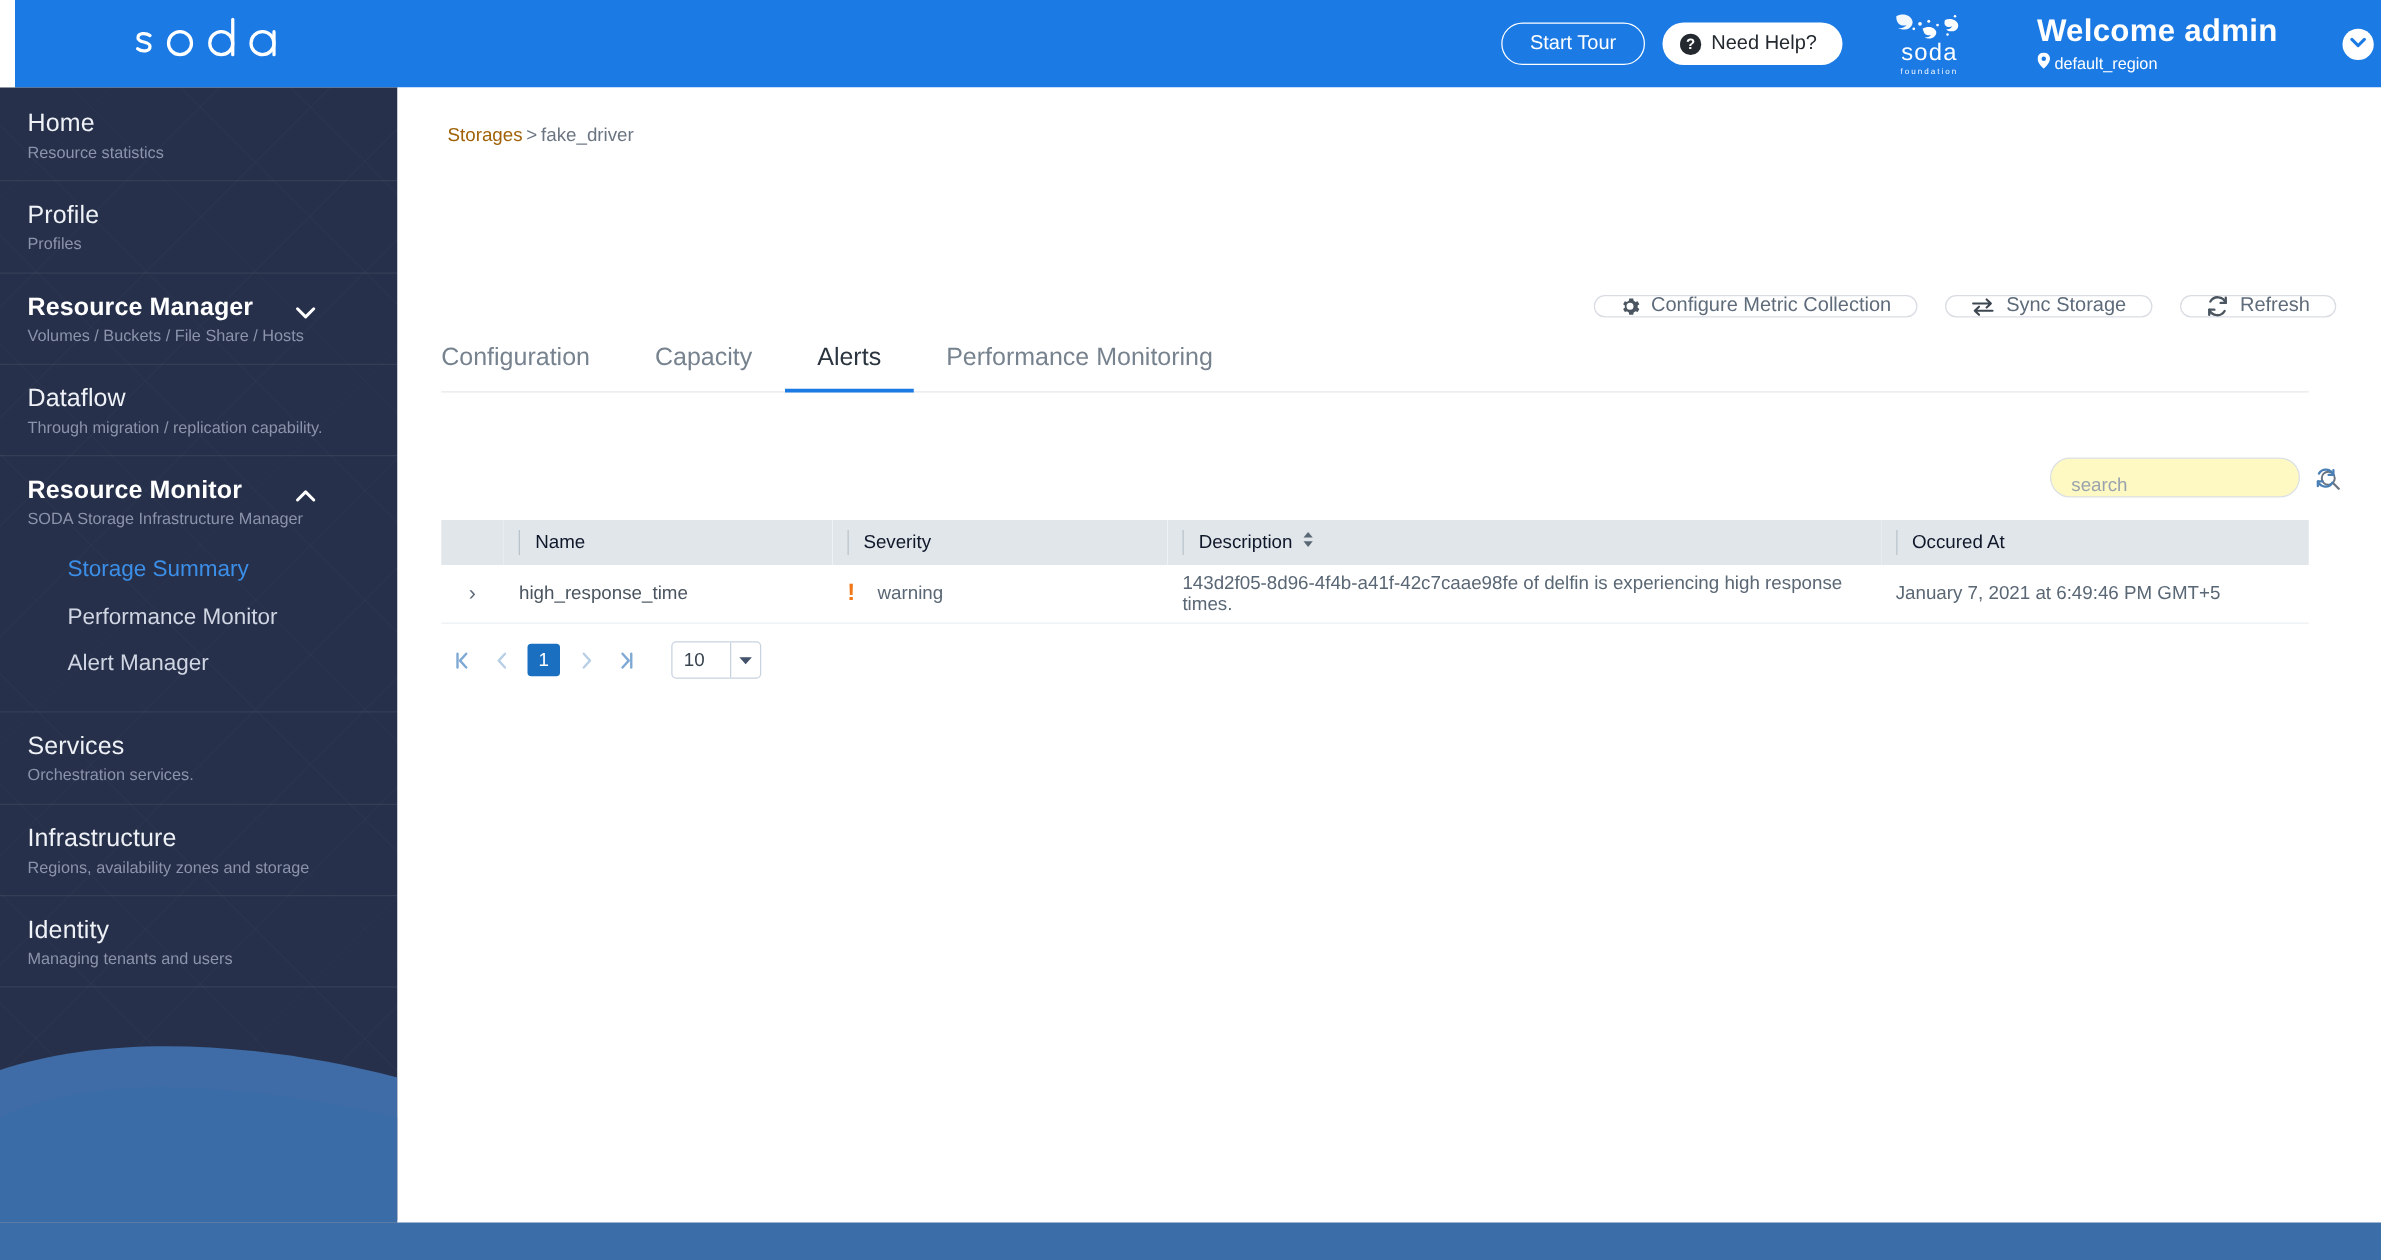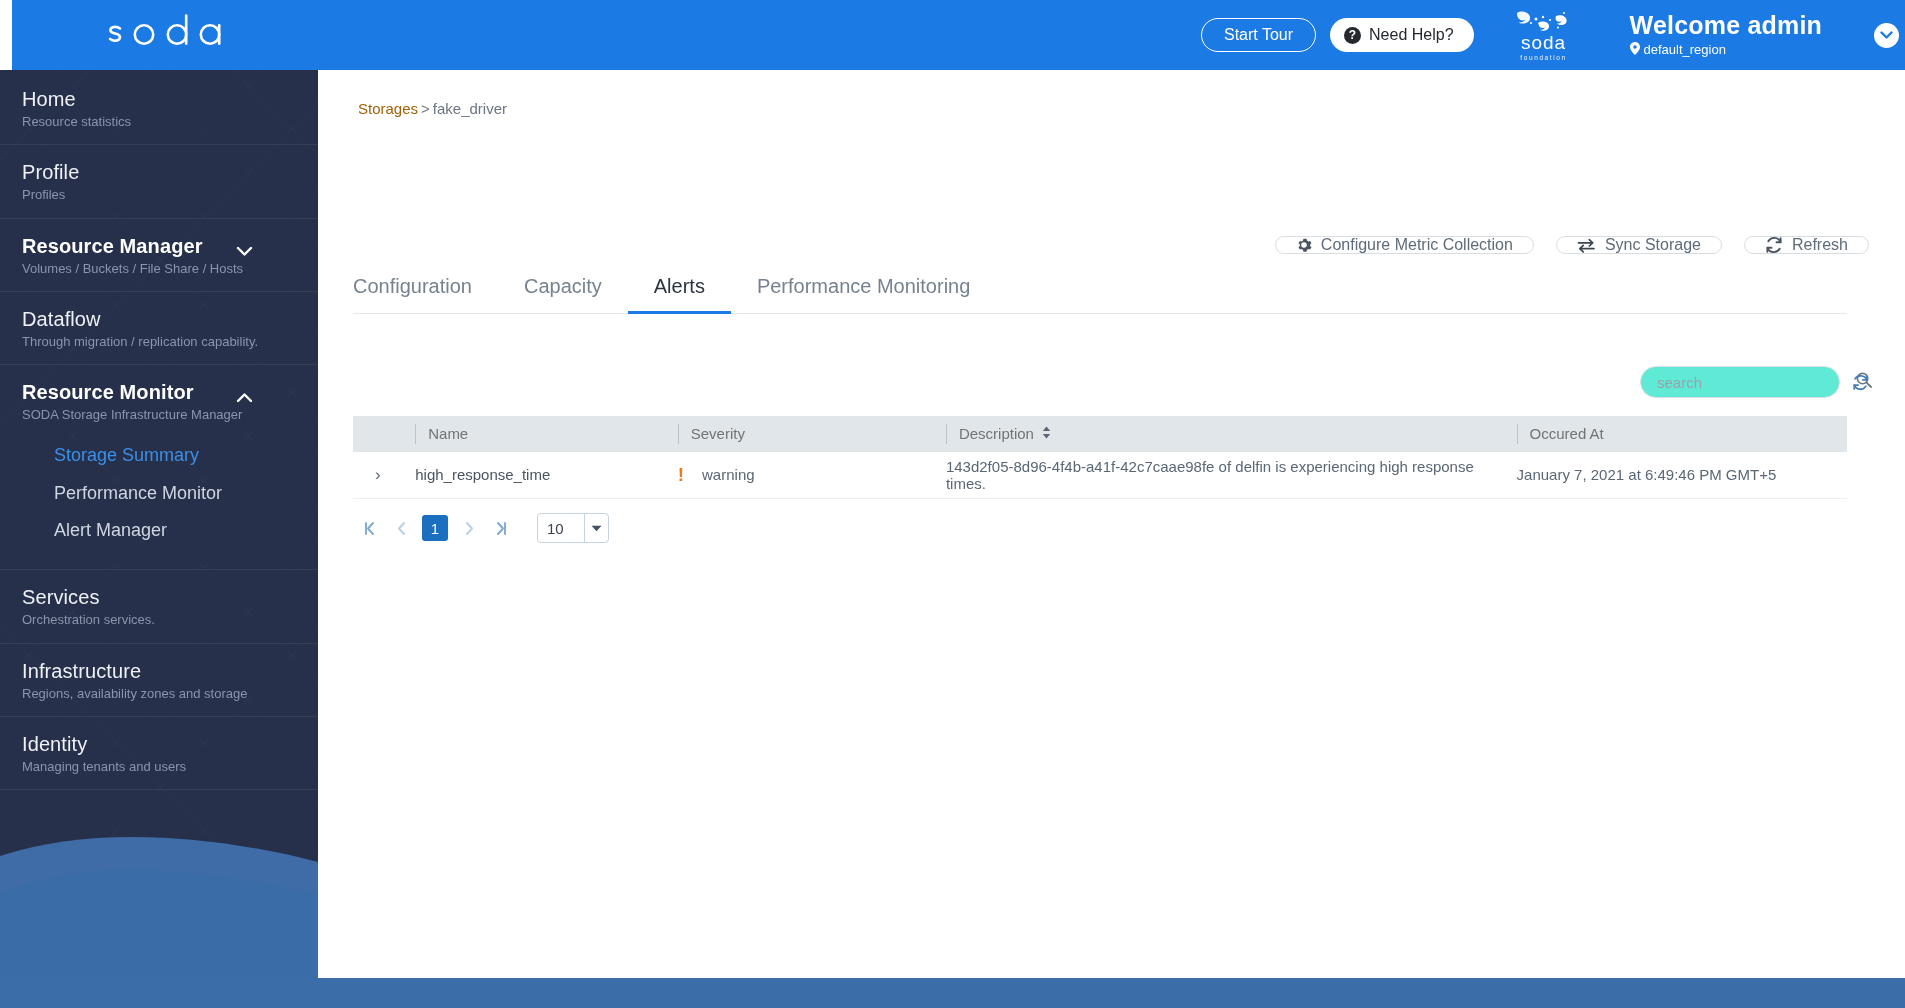--- a/index.html
+++ b/index.html
@@ -48,21 +48,21 @@
 
   .soda-foundation {
     display: flex; flex-direction: column; align-items: center;
     color: #ffffff; margin-right: 44px; width: 84px;
   }
   .sf-word { font-size: 19px; letter-spacing: 1px; line-height: 1; margin-top: 1px; font-weight: 300;}
   .sf-sub { font-size: 6.5px; letter-spacing: 1.6px; opacity: .95; margin-top: 2px;}
 
   .welcome-block { color: #fff; text-align: left; margin-right: 52px; }
   .welcome-name { font-size: 25px; font-weight: 600; line-height: 1.05; letter-spacing: .2px;}
-  .welcome-region { font-size: 13px; margin-top: 4px; display: flex; align-items: flex-start; gap: 4px;}
+  .welcome-region { font-size: 13px; margin-top: 4px; display: flex; align-items: center; gap: 4px;}
   .pin-icon { display:inline-block; }
 
   .chev-circle {
     width: 25px; height: 25px; border-radius: 50%; background: #fff;
     display: flex; align-items: center; justify-content: center;
     margin-right: 18px; cursor: pointer; flex: 0 0 auto;
   }
 
   
   .sidebar {
@@ -140,34 +140,34 @@
     content: ""; position: absolute; left: 0; right: 0; bottom: -1px;
     height: 3px; background: #1b7ae4;
   }
 
   .search-row {
     position: absolute; top: 296px; right: 36px;
     display: flex; align-items: center; gap: 12px;
   }
   .search-box {
     width: 200px; height: 32px; border: 1px solid #dbe0e6; border-radius: 16px;
-    display: flex; align-items: center; padding: 0 12px 0 16px; background: #5eead4;
+    display: flex; align-items: flex-end; padding: 0 12px 0 16px; background: #fef9c3;
   }
   .search-box input {
     border: none; outline: none; flex: 1 1 auto; font-size: 15px;
     color: #4a5560; background: transparent; font-family: "Liberation Sans", sans-serif;
   }
   .search-box input::placeholder { color: #9aa3ad; }
   .refresh-mini { cursor: pointer; display: flex; align-items: center;}
 
   
   .table-wrap { position: absolute; top: 346px; left: 35px; width: 1494px; }
   table { border-collapse: collapse; width: 100%; table-layout: fixed; }
   thead th {
-    background: #e0e6ea; color: #737373; font-size: 15px; font-weight: 400;
+    background: #e0e6ea; color: #0f172a; font-size: 15px; font-weight: 400;
     text-align: left; height: 36px; padding: 0 0 0 12px;
     position: relative; vertical-align: middle;
   }
   thead th .hd {
     display: inline-flex; align-items: center; gap: 7px;
     border-left: 1px solid #b9c3cc; padding-left: 12px; height: 20px; line-height: 20px;
   }
   thead th:first-child .hd { border-left: none; }
   tbody td {
     height: 46px; font-size: 15px; color: #5a6775; padding-left: 12px;

